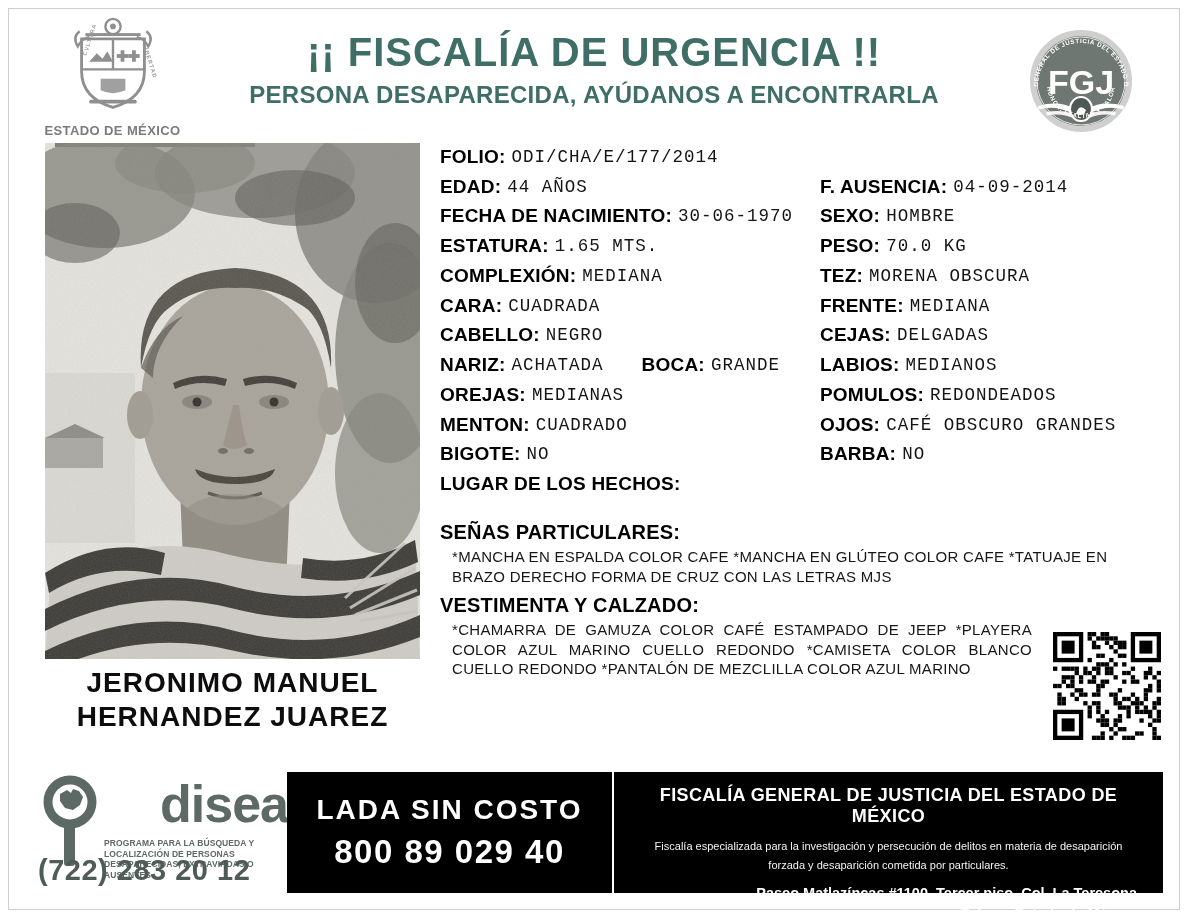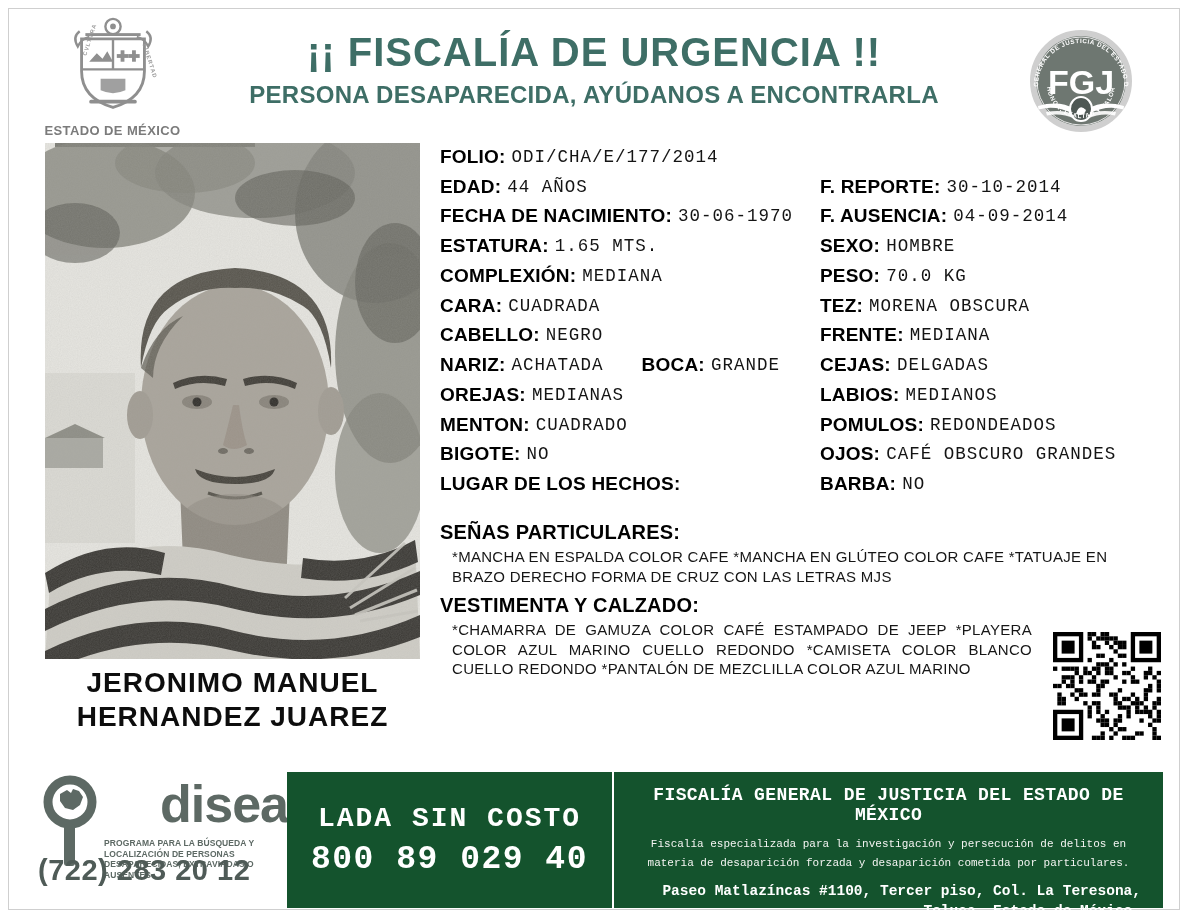--- a/index.html
+++ b/index.html
@@ -36,21 +36,21 @@
 
   .senas { position:absolute; left:440px; top:521px; width:700px; }
   .vestimenta { position:absolute; left:440px; top:594px; width:592px; }
   .section-h { font-size:20px; font-weight:800; letter-spacing:0.2px; color:#000; }
   .section-body { font-size:15px; line-height:19.5px; letter-spacing:0.3px; color:#161616; margin:3px 0 0 12px; }
   .vestimenta .section-body { text-align:justify; }
 
   .qr { position:absolute; left:1053px; top:632px; width:108px; height:108px; }
 
   
-  .foot-panel { position:absolute; left:287px; top:772px; width:876px; height:136px; background:#14532d;font-family:Liberation Mono, monospace; }
+  .foot-panel { position:absolute; left:287px; top:772px; width:876px; height:121px; background:#000000; }
   .lada { position:absolute; left:0; top:0; width:325px; height:100%; display:flex; flex-direction:column;
           align-items:center; justify-content:center; color:#fff; gap:7px; }
   .lada-1 { font-size:28px; font-weight:800; letter-spacing:2px; }
   .lada-2 { font-size:33px; font-weight:800; letter-spacing:1.5px; }
   .foot-divider { position:absolute; left:325px; top:0; bottom:0; width:2px; background:#ffffff; }
   .foot-fgj { position:absolute; left:327px; right:0; top:0; bottom:0; padding:13px 22px 8px; color:#fff; }
   .foot-fgj-title { font-size:18px; font-weight:800; letter-spacing:0.4px; text-align:center; }
   .foot-fgj-desc { font-size:11px; line-height:19px; text-align:center; margin-top:10px; color:#f4f4f2; }
   .foot-fgj-addr { font-size:14.5px; font-weight:800; text-align:right; line-height:20px; margin-top:8px; }
 
@@ -251,24 +251,20 @@
       <div class="frow">
         <span class="flabel">BIGOTE:</span>
         <span class="fvalue">NO</span>
       </div>
       <div class="frow">
         <span class="flabel">LUGAR DE LOS HECHOS:</span>
       </div>
     </div>
 
     <div class="fcol-right">
-      <div class="frow">
-        <span class="flabel">F. REPORTE:</span>
-        <span class="fvalue">30-10-2014</span>
-      </div>
       <div class="frow">
         <span class="flabel">F. AUSENCIA:</span>
         <span class="fvalue">04-09-2014</span>
       </div>
       <div class="frow">
         <span class="flabel">SEXO:</span>
         <span class="fvalue">HOMBRE</span>
       </div>
       <div class="frow">
         <span class="flabel">PESO:</span>

